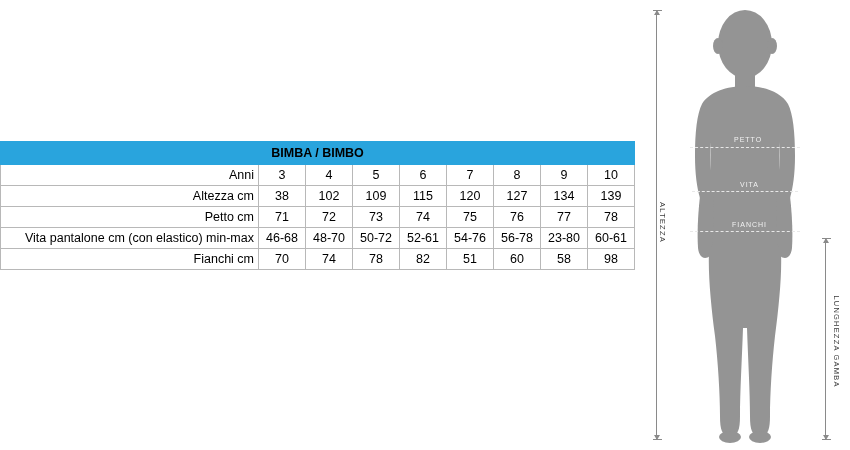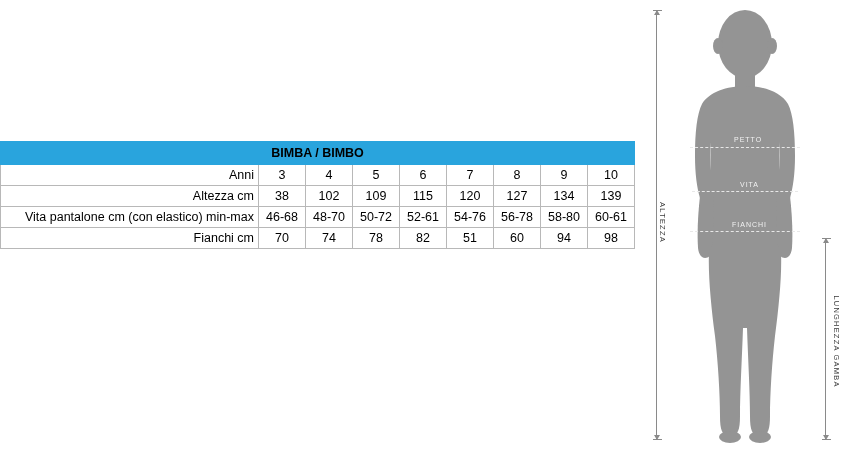--- a/index.html
+++ b/index.html
@@ -168,42 +168,53 @@
           <td>38</td>
           <td>102</td>
           <td>109</td>
           <td>115</td>
           <td>120</td>
           <td>127</td>
           <td>134</td>
           <td>139</td>
         </tr>
 
+        <tr>
+          <td class="label-cell">Petto cm</td>
+          <td>71</td>
+          <td>72</td>
+          <td>73</td>
+          <td>74</td>
+          <td>75</td>
+          <td>76</td>
+          <td>77</td>
+          <td>78</td>
+        </tr>
 
         <tr>
           <td class="label-cell">Vita pantalone cm (con elastico) min-max</td>
           <td>46-68</td>
           <td>48-70</td>
           <td>50-72</td>
           <td>52-61</td>
           <td>54-76</td>
           <td>56-78</td>
-          <td>58-80</td>
+          <td>23-80</td>
           <td>60-61</td>
         </tr>
 
         <tr>
           <td class="label-cell">Fianchi cm</td>
           <td>70</td>
           <td>74</td>
           <td>78</td>
           <td>82</td>
           <td>51</td>
           <td>60</td>
-          <td>94</td>
+          <td>58</td>
           <td>98</td>
         </tr>
 
       </tbody>
     </table>
   </div>
 
   <div class="figure-panel">
 
     <div class="ruler" style="left: 16px; top: 10px; height: 430px;">

